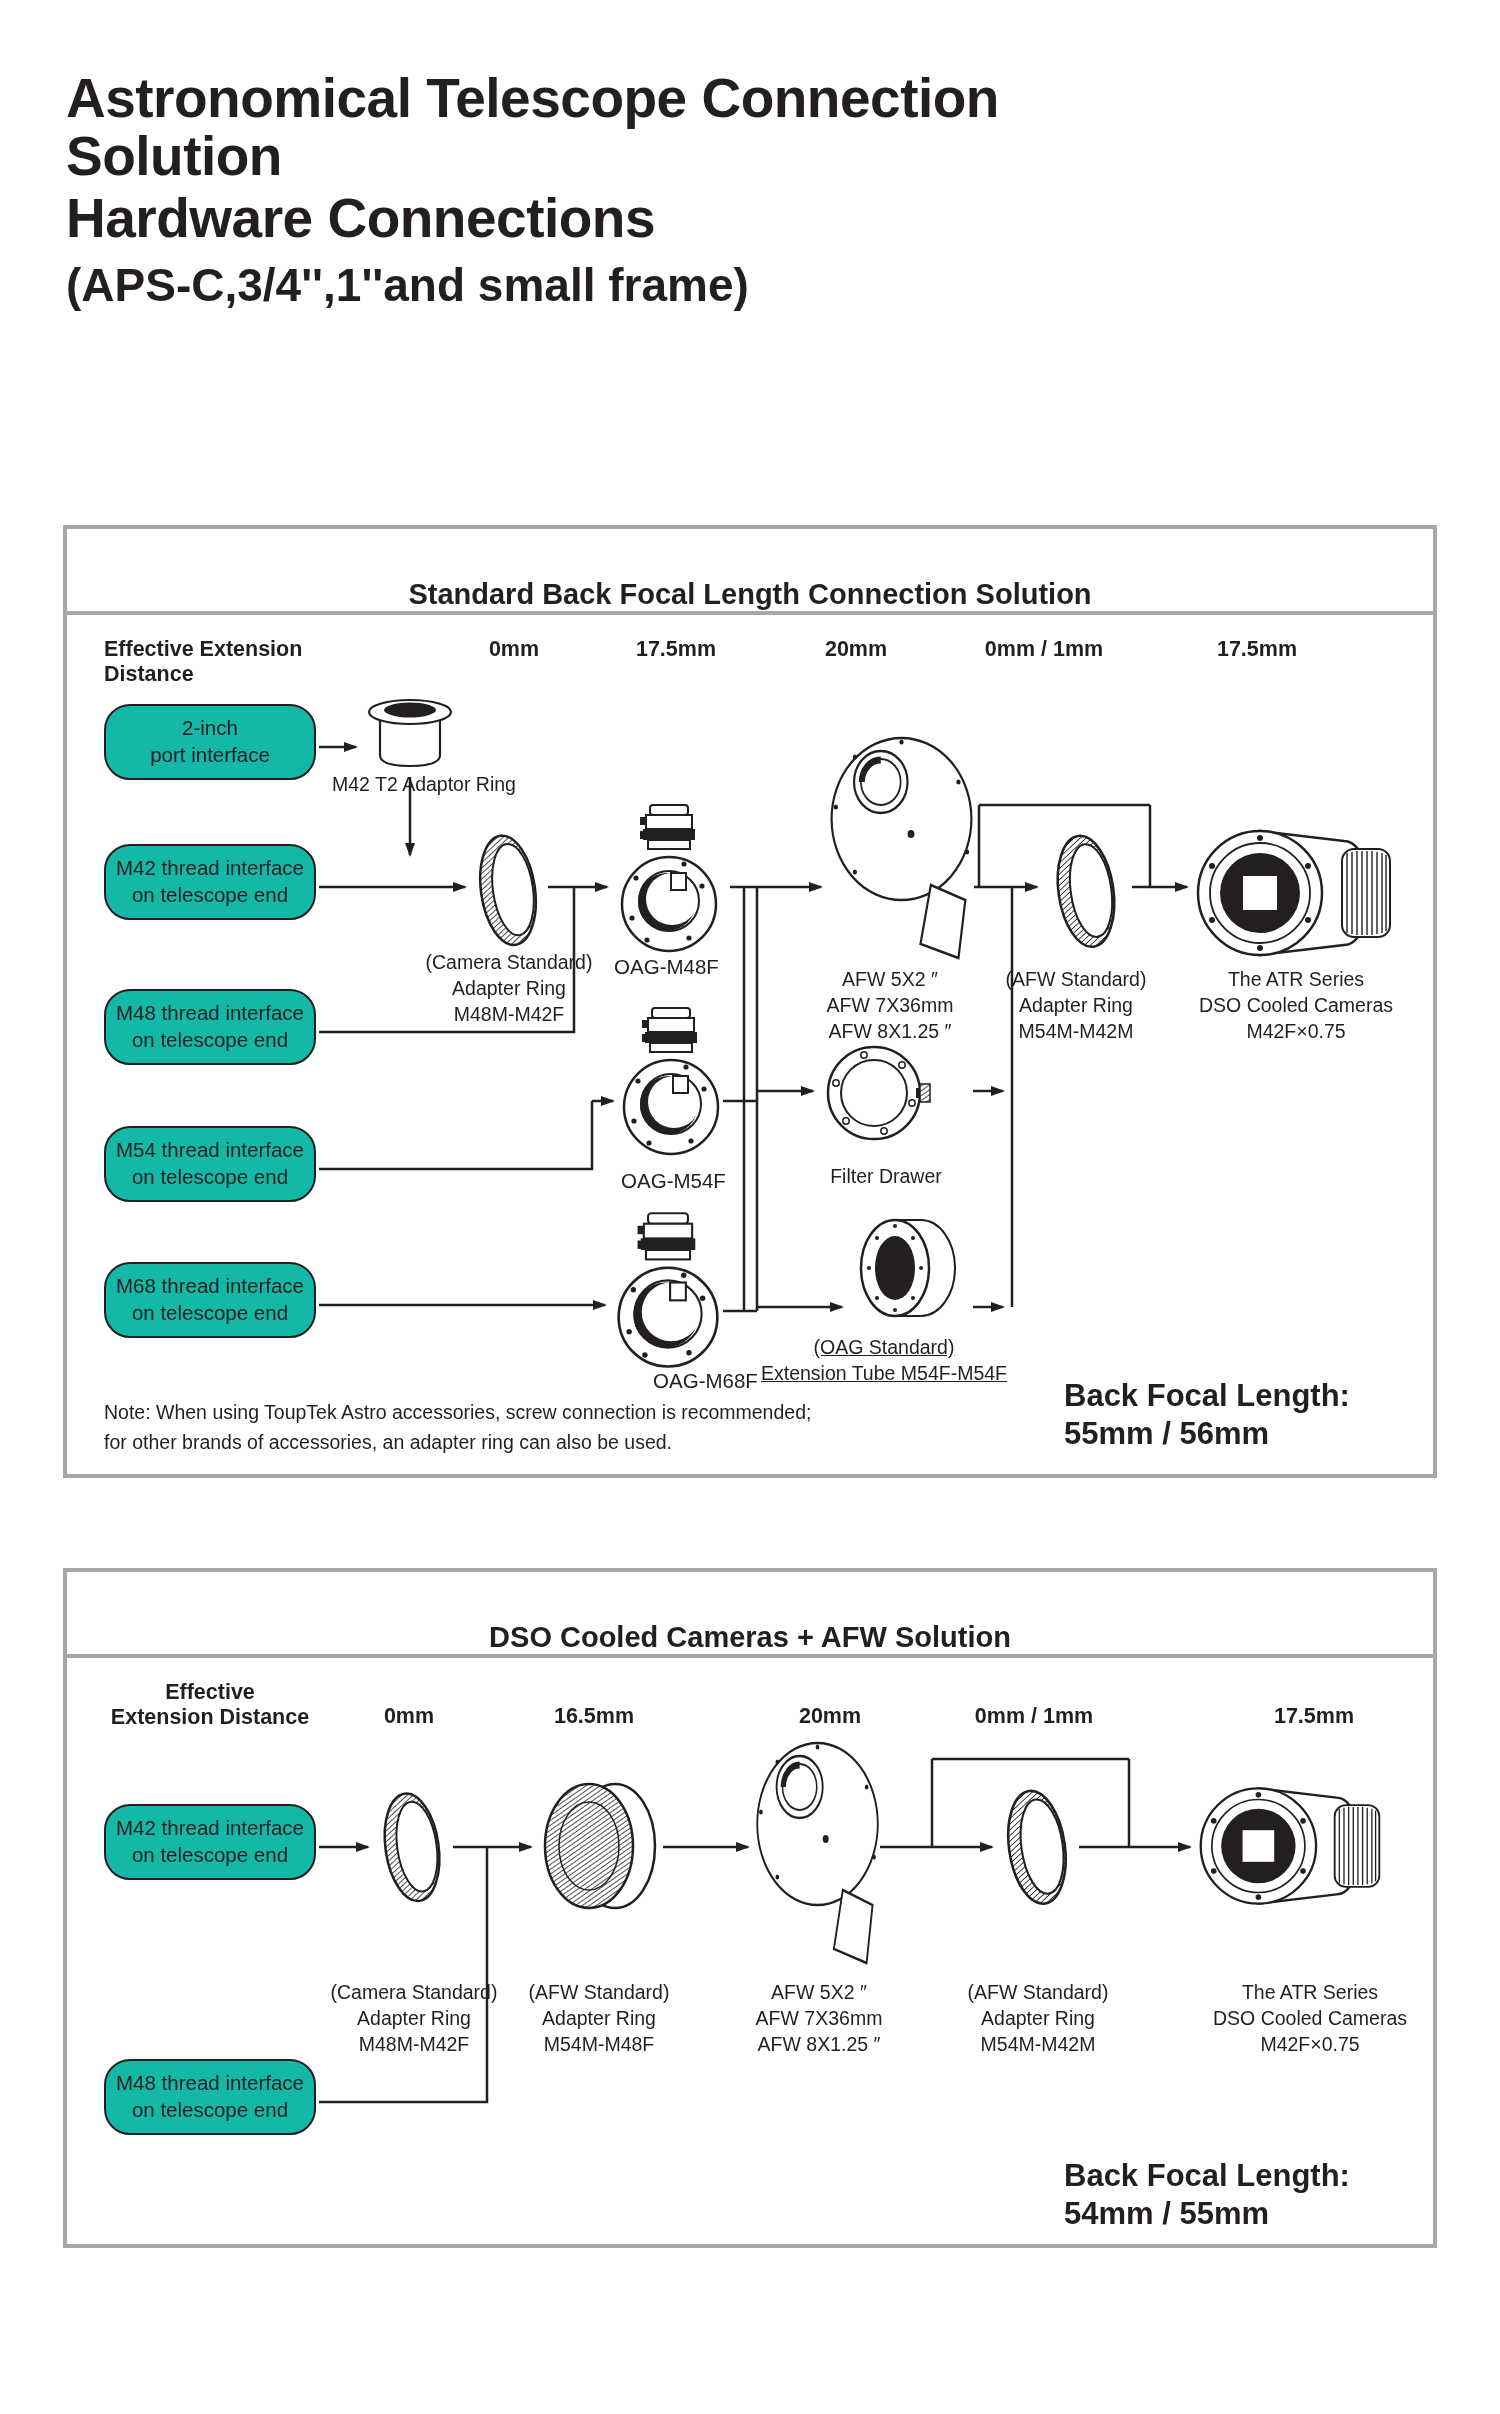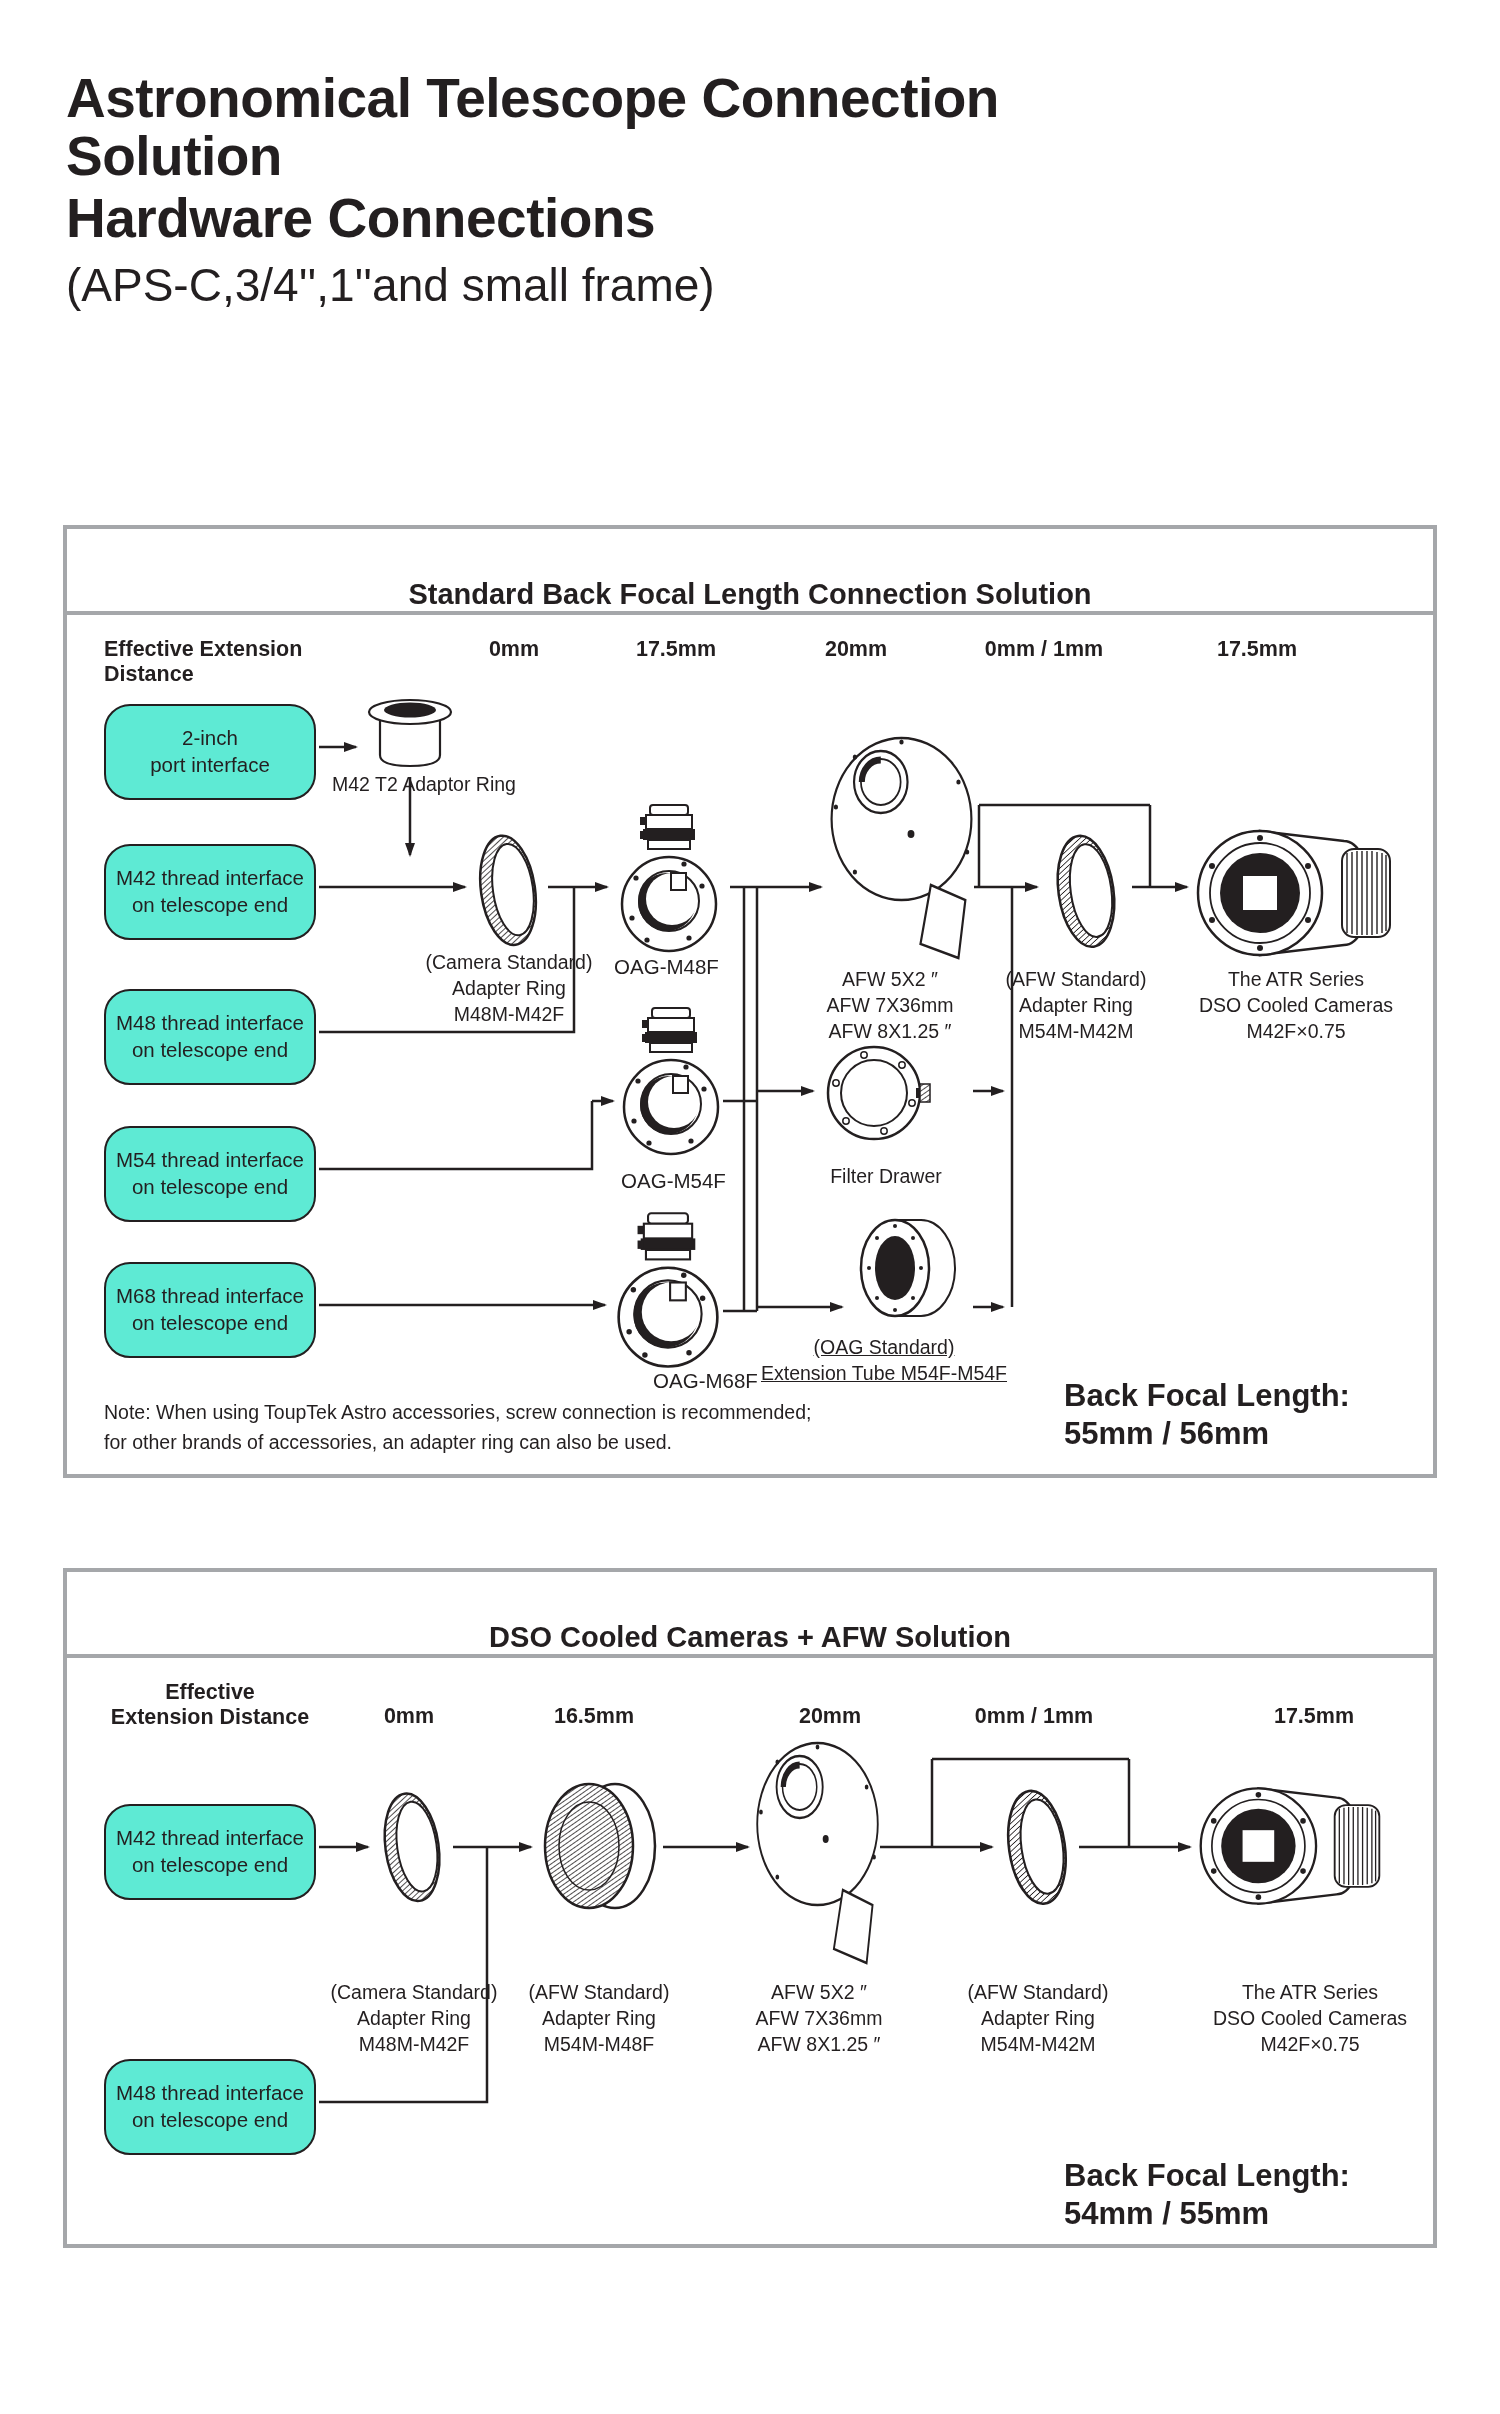--- a/index.html
+++ b/index.html
@@ -1,27 +1,27 @@
 <!DOCTYPE html>
 <html><head>
 <meta charset="utf-8">
 <style>
   html,body{margin:0;padding:0;background:#ffffff;}
   #page{position:relative;width:1500px;height:2414px;background:#ffffff;overflow:hidden;
         font-family:"Liberation Sans", sans-serif;color:#231f20;}
   .abs{position:absolute;}
   .h1{font-size:55px;font-weight:bold;letter-spacing:-0.5px;white-space:nowrap;}
-  .sub{font-size:46px;font-weight:400;white-space:nowrap;}
+  .sub{font-size:46px;font-weight:700;white-space:nowrap;}
   .panel{position:absolute;left:63px;width:1374px;border:4px solid #a5a7aa;background:#ffffff;box-sizing:border-box;}
   .panel-header{position:relative;height:82px;border-bottom:4px solid #a5a7aa;display:flex;align-items:flex-end;justify-content:center;}
   .boxtitle{font-size:29px;font-weight:bold;}
   .ext{font-size:21.5px;font-weight:bold;white-space:pre-line;text-align:center;}
-  .node{border:2.5px solid #231f20;border-radius:26px;width:212px;height:96px;display:flex;
+  .node{border:2.5px solid #231f20;border-radius:26px;width:212px;height:76px;display:flex;
         align-items:center;justify-content:center;text-align:center;font-size:20.5px;line-height:1.3;
-        white-space:pre-line;background:#5eead4;box-sizing:border-box;}
+        white-space:pre-line;background:#14b8a6;box-sizing:border-box;}
   .lbl{font-size:19.5px;line-height:1.34;text-align:center;white-space:pre-line;}
   .note{font-size:19.5px;line-height:1.55;white-space:pre-line;}
   .bfl{font-size:31px;font-weight:bold;line-height:1.22;white-space:pre-line;}
   svg.overlay{position:absolute;left:0;top:0;pointer-events:none;}
   svg .ln{stroke:#231f20;stroke-width:2.5;fill:none;}
 </style>
 </head>
 <body>
 
 <div id="page">

